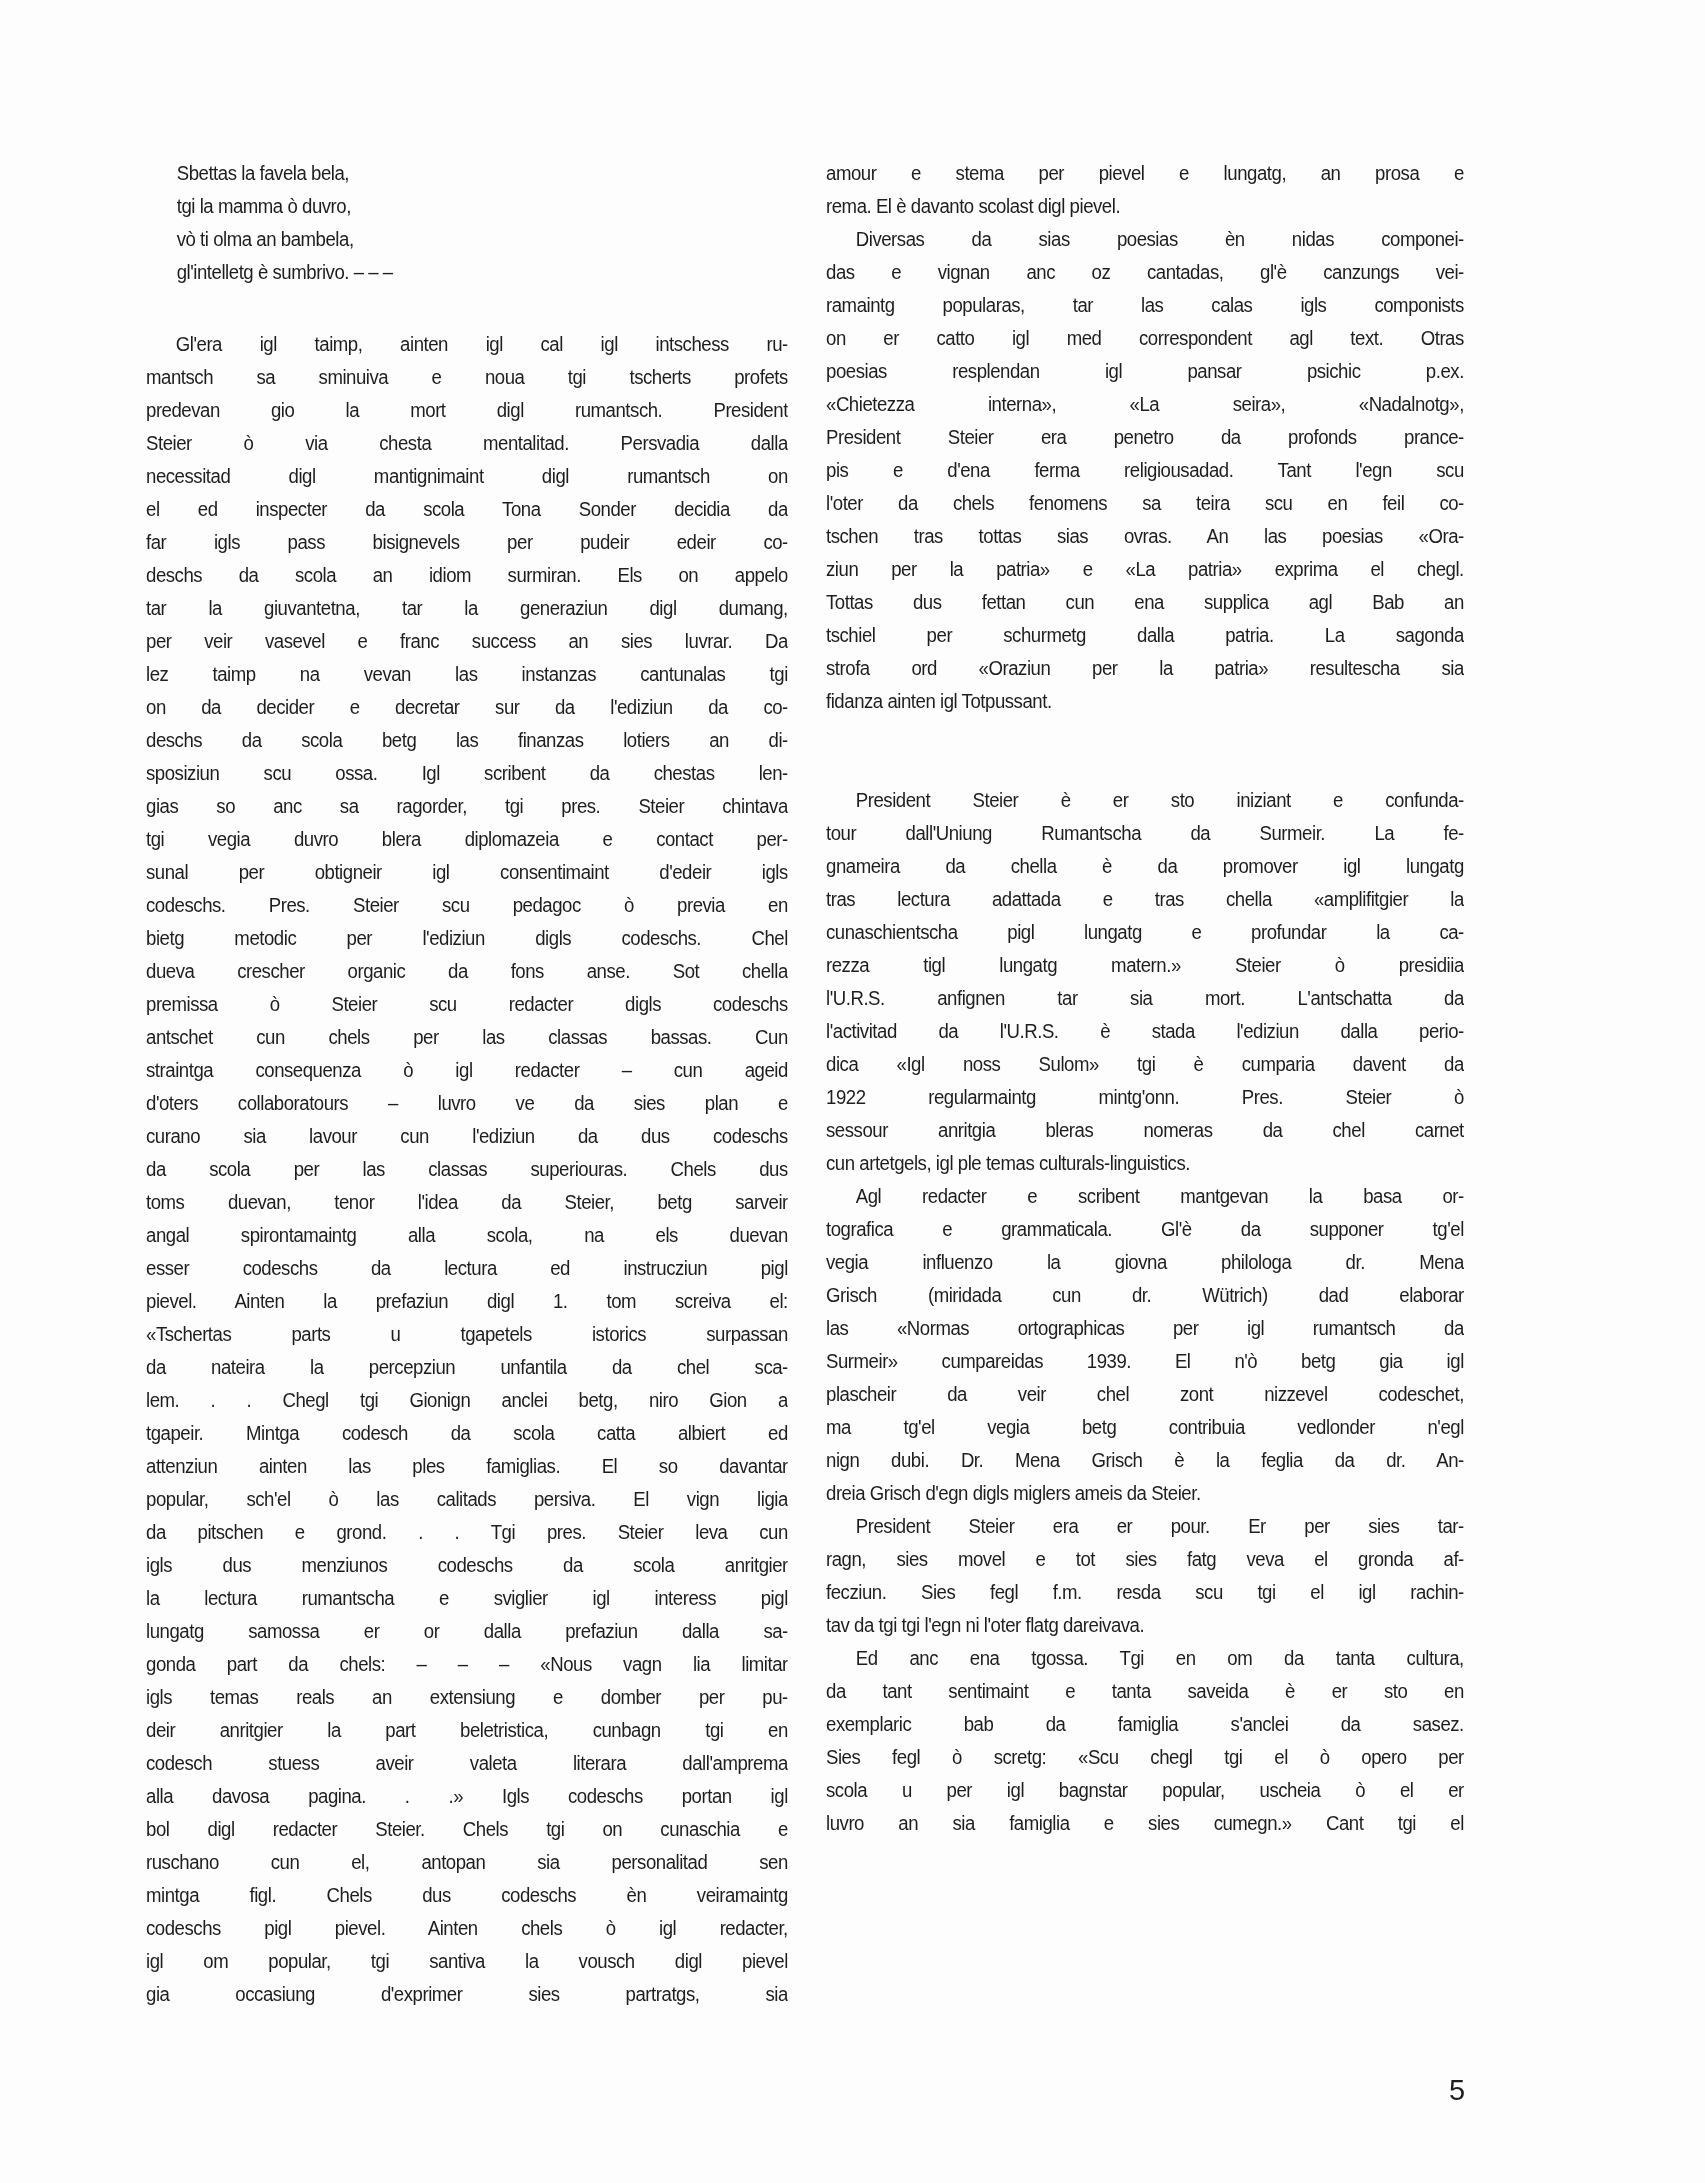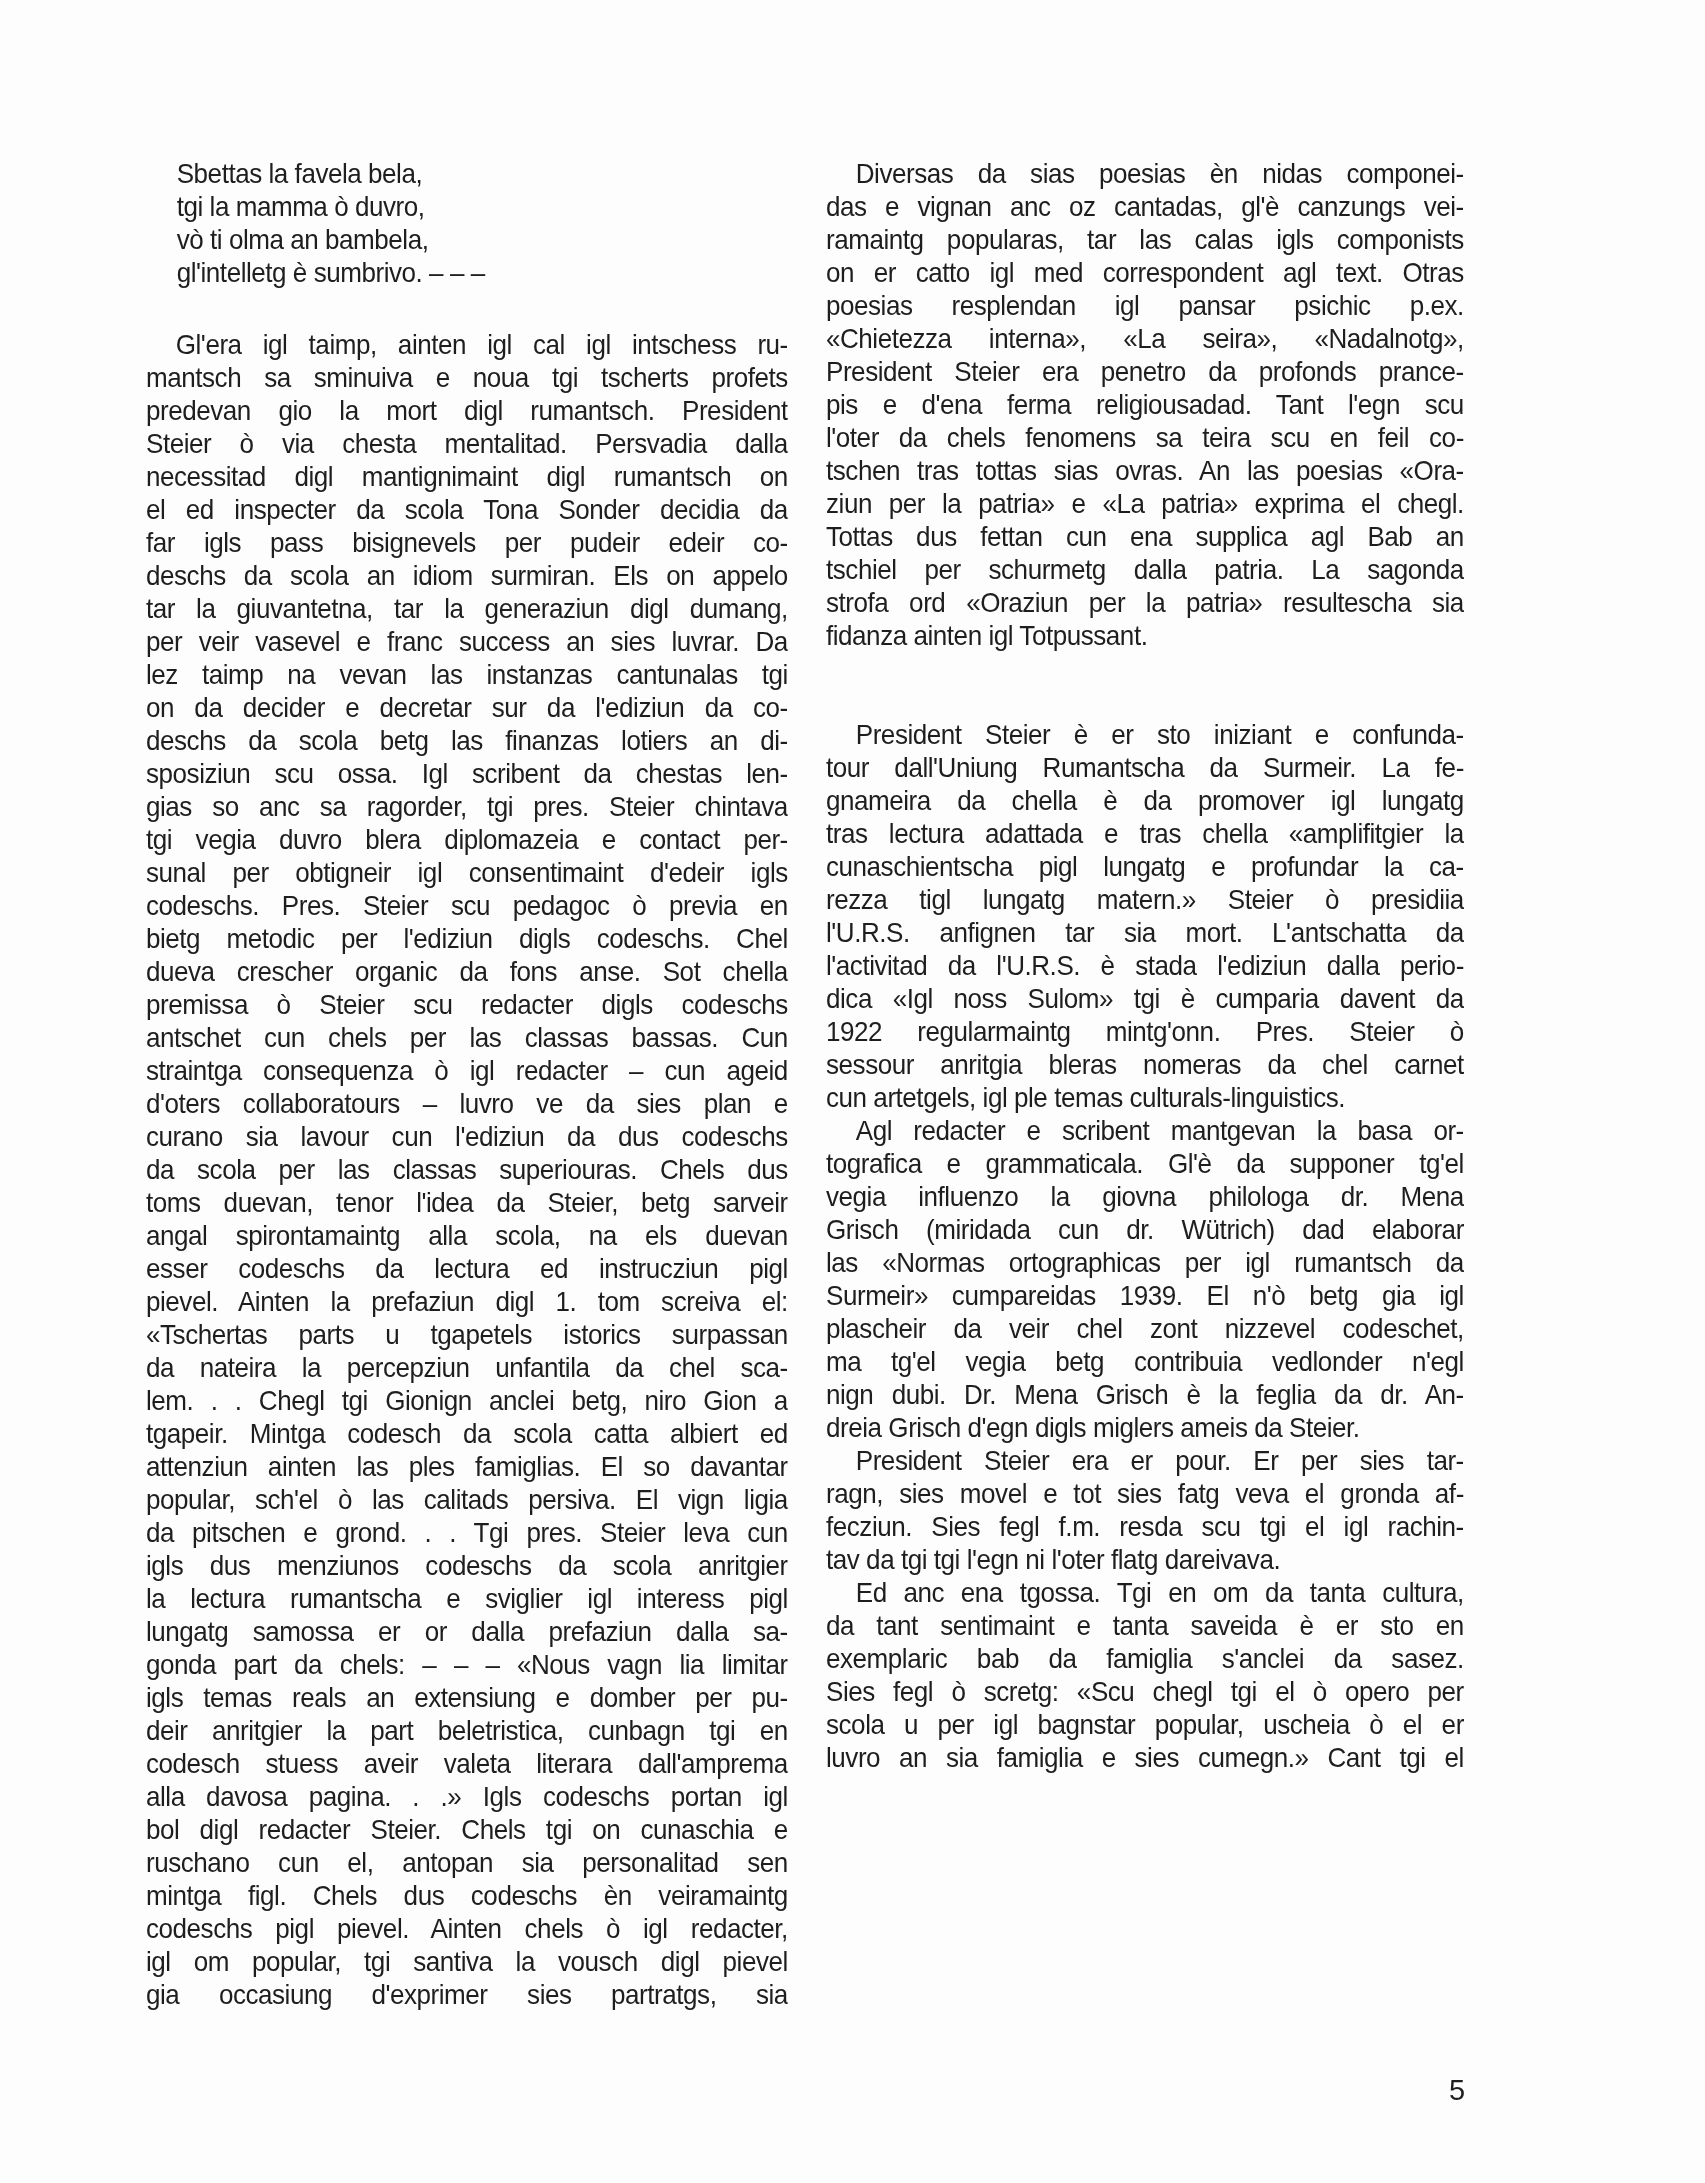--- a/index.html
+++ b/index.html
@@ -1,18 +1,18 @@
 <!DOCTYPE html>
 <html style="font-size:12px"><head>
 <meta charset="utf-8">
 <style>
   html, body { margin: 0; padding: 0; background: #ffffff; }
   body { width: 1706px; height: 2183px; position: relative; overflow: hidden; }
   .page { position: absolute; left: 0; top: 0; width: 1706px; height: 2183px; background: #fdfdfd; }
-  .col { position: absolute; top: 157px; font-family: "Liberation Sans", sans-serif; font-size: 28px; color: #1e1e1e; letter-spacing: -0.5px; }
+  .col { position: absolute; top: 157px; font-family: "Liberation Sans", sans-serif; font-size: 20px; color: #1e1e1e; letter-spacing: -0.5px; }
   .col.left { left: 146px; width: 642px; }
   .col.right { left: 826px; width: 638px; }
   .ln { display: block; height: 33px; line-height: 33px; white-space: nowrap; transform: scaleX(0.93); transform-origin: left center; width: 107.5%; }
   .ln.j { text-align: justify; text-align-last: justify; white-space: normal; overflow: hidden; }
   .ln.ind { text-indent: 32px; }
   .ln.poem { padding-left: 33px; }
   .gap { display: block; height: 33px; }
   .gap.big { height: 39px; }
   .pagenum { position: absolute; left: 1449px; top: 2074px; font-family: "Liberation Sans", sans-serif; font-size: 29px; color: #1e1e1e; }
 </style>
@@ -78,20 +78,24 @@
         <span class="ln j">bol digl redacter Steier. Chels tgi on cunaschia e</span>
         <span class="ln j">ruschano cun el, antopan sia personalitad sen</span>
         <span class="ln j">mintga figl. Chels dus codeschs èn veiramaintg</span>
         <span class="ln j">codeschs pigl pievel. Ainten chels ò igl redacter,</span>
         <span class="ln j">igl om popular, tgi santiva la vousch digl pievel</span>
         <span class="ln j">gia occasiung d'exprimer sies partratgs, sia</span>
       </div>
   </div>
 
   <div class="col right" id="right-col">
+    <div id="r-p1">
+        <span class="ln j">amour e stema per pievel e lungatg, an prosa e</span>
+        <span class="ln">rema. El è davanto scolast digl pievel.</span>
+      </div>
     <div id="r-p2">
         <span class="ln j ind">Diversas da sias poesias èn nidas componei-</span>
         <span class="ln j">das e vignan anc oz cantadas, gl'è canzungs vei-</span>
         <span class="ln j">ramaintg popularas, tar las calas igls componists</span>
         <span class="ln j">on er catto igl med correspondent agl text. Otras</span>
         <span class="ln j">poesias resplendan igl pansar psichic p.ex.</span>
         <span class="ln j">«Chietezza interna», «La seira», «Nadalnotg»,</span>
         <span class="ln j">President Steier era penetro da profonds prance-</span>
         <span class="ln j">pis e d'ena ferma religiousadad. Tant l'egn scu</span>
         <span class="ln j">l'oter da chels fenomens sa teira scu en feil co-</span>

